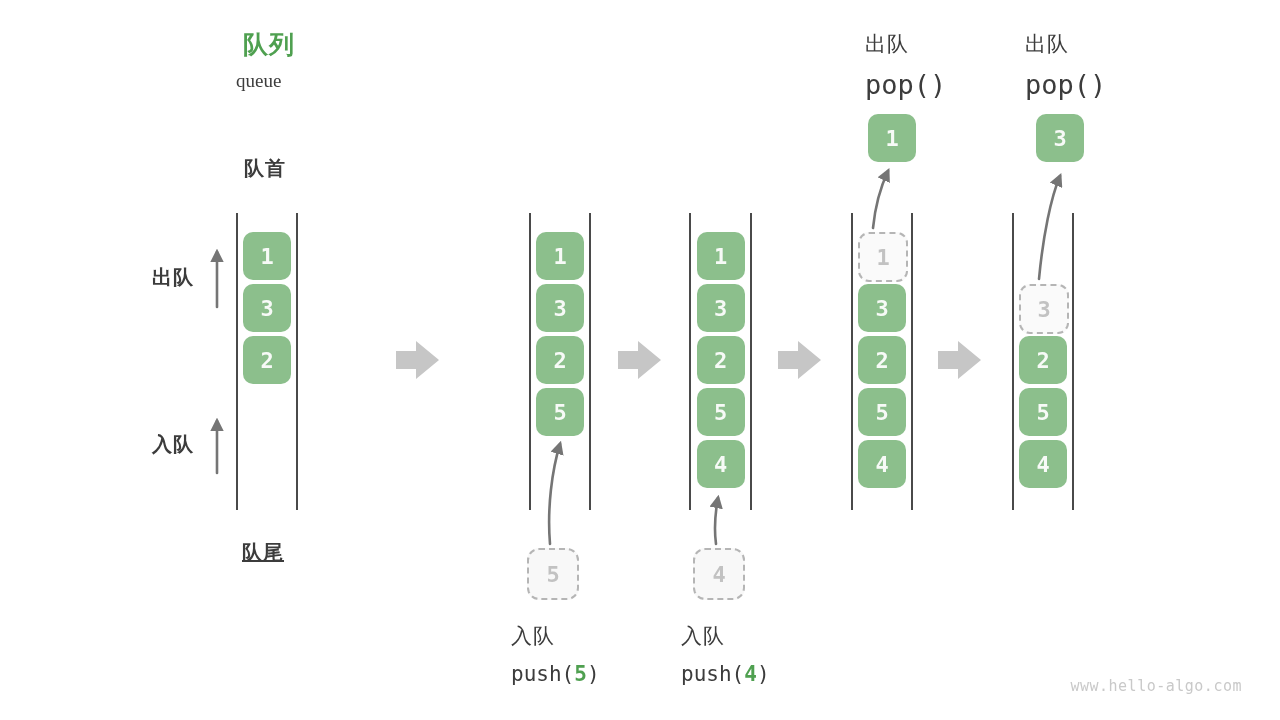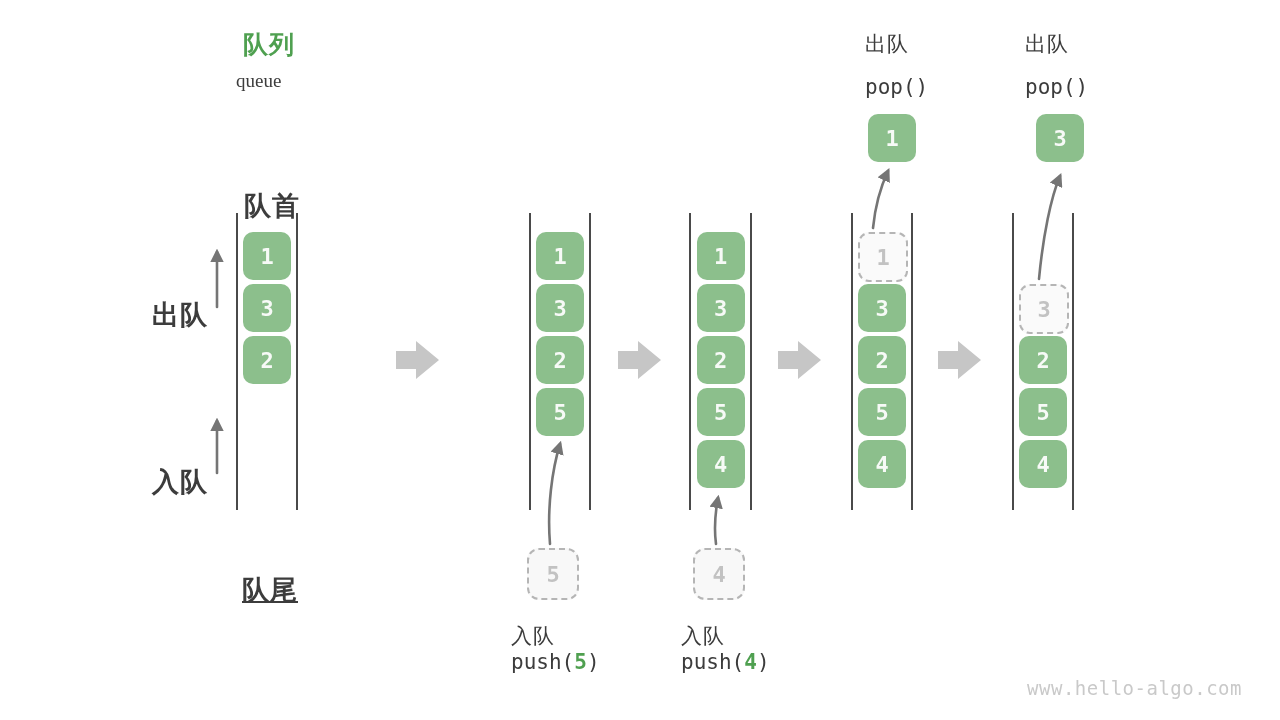--- a/index.html
+++ b/index.html
@@ -7,21 +7,21 @@
     position:relative;width:1280px;height:720px;background:#fff;overflow:hidden;
     font-family:"Liberation Sans","DejaVu Sans",sans-serif;color:var(--text-dark,#3c3c3c);
   }
   .abs{position:absolute;}
   .zh{font-family:"DejaVu Sans","Liberation Sans",sans-serif;}
   .mono{font-family:"DejaVu Sans Mono","Liberation Mono",monospace;}
 
   .title-zh{left:243px;top:28px;font-size:25px;font-weight:bold;color:var(--title-green,#4fa050);letter-spacing:1px;}
   .title-en{left:236px;top:70px;font-size:19px;color:var(--text-dark,#3c3c3c);font-family:Liberation Serif, serif;}
 
-  .lbl{font-size:27px;font-weight:bold;color:var(--text-dark,#3c3c3c);letter-spacing:1px;margin-top:33px;}
+  .lbl{font-size:20px;font-weight:bold;color:var(--text-dark,#3c3c3c);letter-spacing:1px;}
   .lbl-front{left:244px;top:155px;}
   .lbl-rear{left:242px;top:539px;text-decoration:underline;}
   .lbl-deq{left:152px;top:264px;}
   .lbl-enq{left:152px;top:431px;}
 
   .cell{
     position:absolute;width:48px;height:48px;border-radius:10px;
     background:var(--green,#8cbf8c);
     display:flex;align-items:center;justify-content:center;
     font-family:"DejaVu Sans Mono","Liberation Mono",monospace;
@@ -31,32 +31,32 @@
     background:#fafafa;border:2px dashed var(--ghost-border,#b5b5b5);
     color:var(--ghost-text,#c2c2c2);width:46px;height:46px;border-radius:11px;
   }
   .cell.ghost-src{
     background:#f8f8f8;border:2px dashed var(--ghost-border,#b5b5b5);
     color:var(--ghost-text,#c2c2c2);width:48px;height:48px;border-radius:12px;
   }
 
   .op-top{font-size:21px;line-height:1.0;}
   .op-top .zh-line{display:block;letter-spacing:1px;}
-  .op-top .code-line{display:block;margin-top:22px;font-size:21px;}
+  .op-top .code-line{display:block;margin-top:16px;font-size:27px;}
   .pop-label-1{left:865px;top:34px;}
   .pop-label-2{left:1025px;top:34px;}
 
   .push-block{font-size:21px;}
   .push-block .zh-line{display:block;letter-spacing:1px;}
-  .push-block .code-line{display:block;}
+  .push-block .code-line{display:block;margin-top:12px;}
   .push-1{left:511px;top:622px;}
   .push-2{left:681px;top:622px;}
   .arg-green{color:var(--arg-green,#4fa050);font-weight:bold;}
 
-  .watermark{right:38px;top:677px;font-size:19px;color:var(--watermark,#c9c9c9);letter-spacing:0.5px;}
+  .watermark{right:38px;top:677px;font-size:15px;color:var(--watermark,#c9c9c9);letter-spacing:0.5px;}
 </style>
 </head>
 <body>
 
 <div id="canvas">
 
   <svg class="abs" style="left:0;top:0;" width="1280" height="720" viewBox="0 0 1280 720">
     <defs>
       <marker id="ah" viewBox="0 0 10 10" refX="7.5" refY="5" markerWidth="5.2" markerHeight="5.2" orient="auto-start-reverse">
         <path d="M0,0 L10,5 L0,10 z" fill="#757575"></path>

